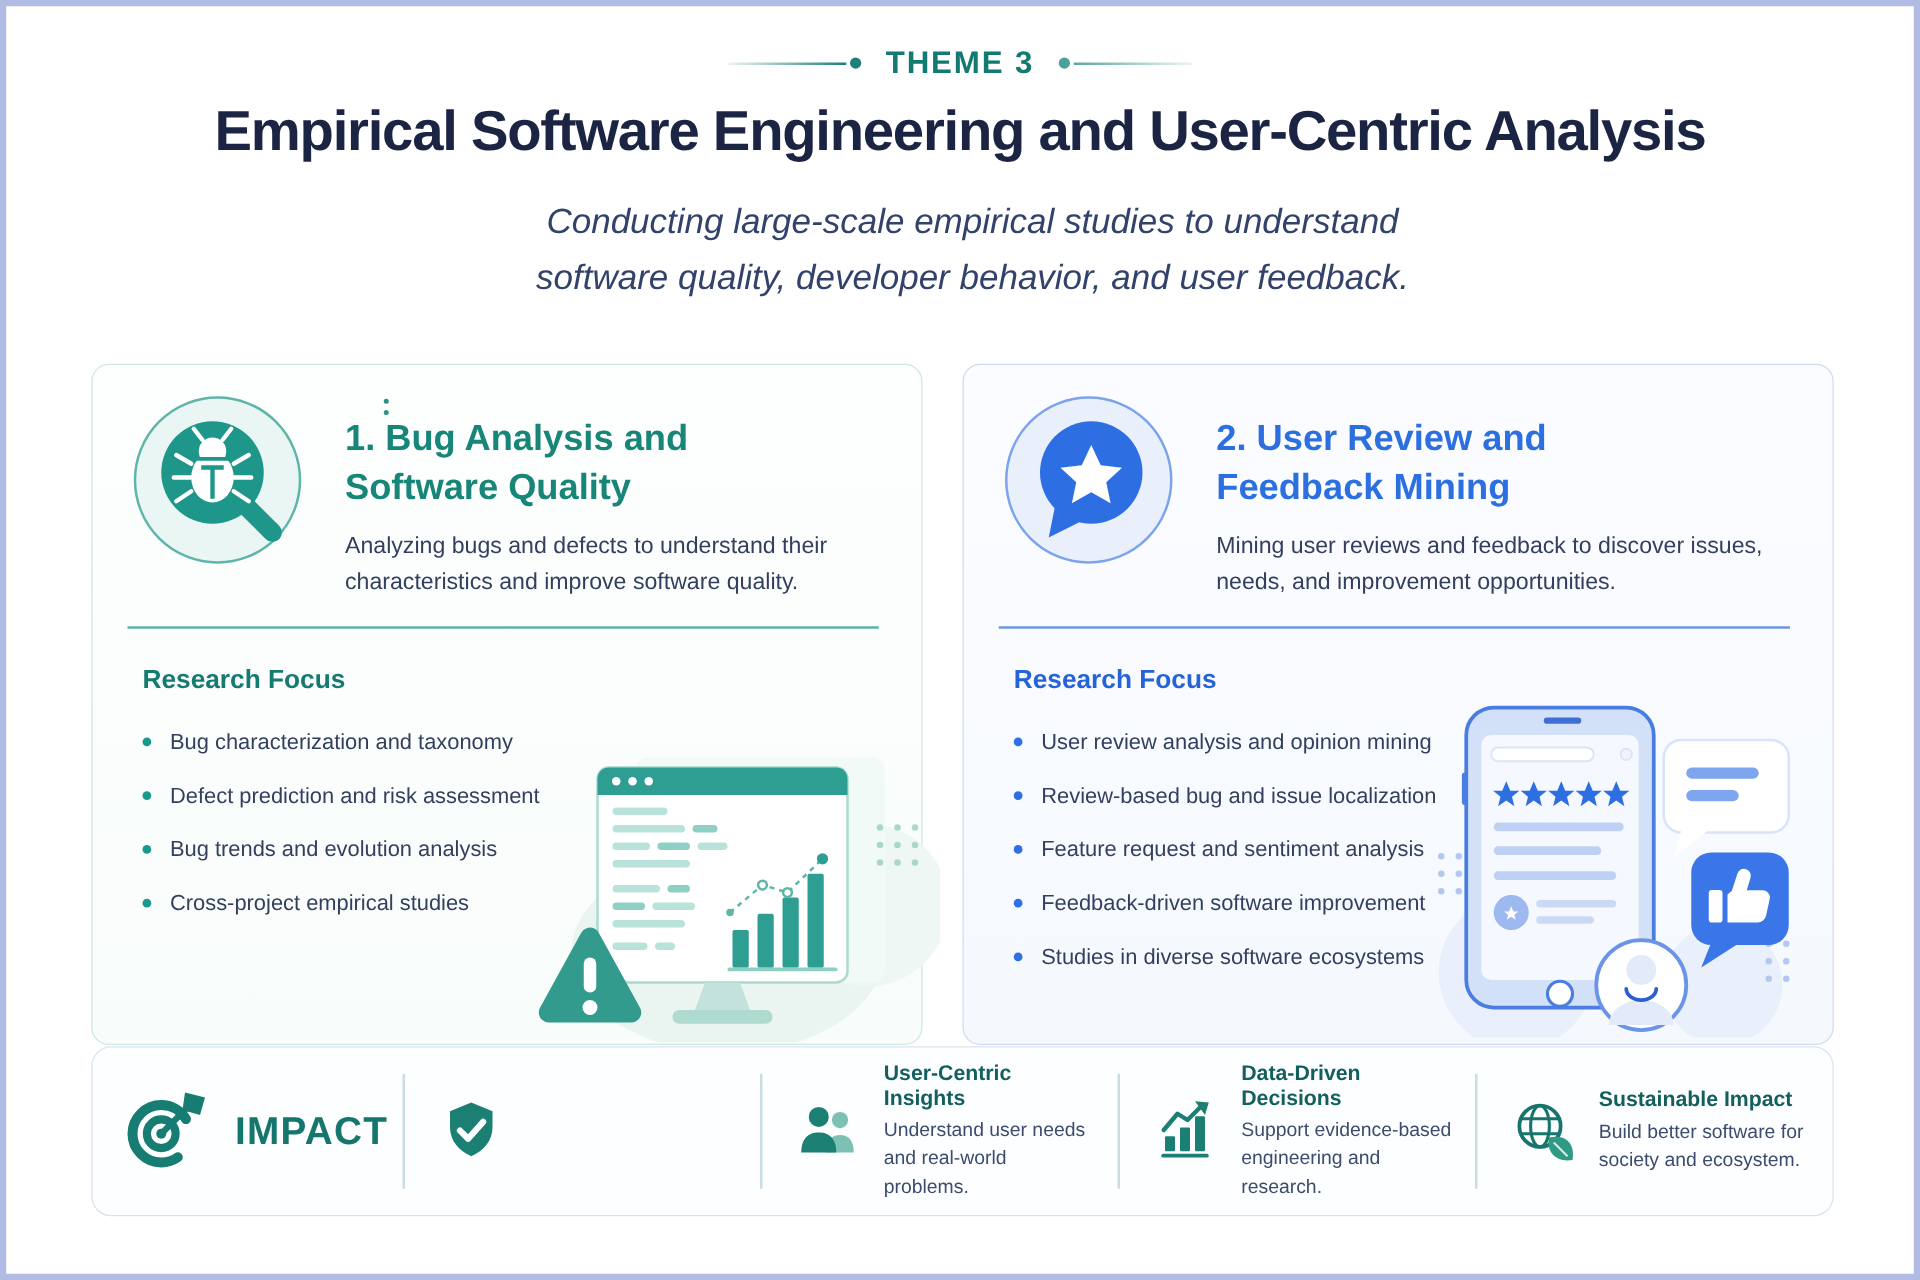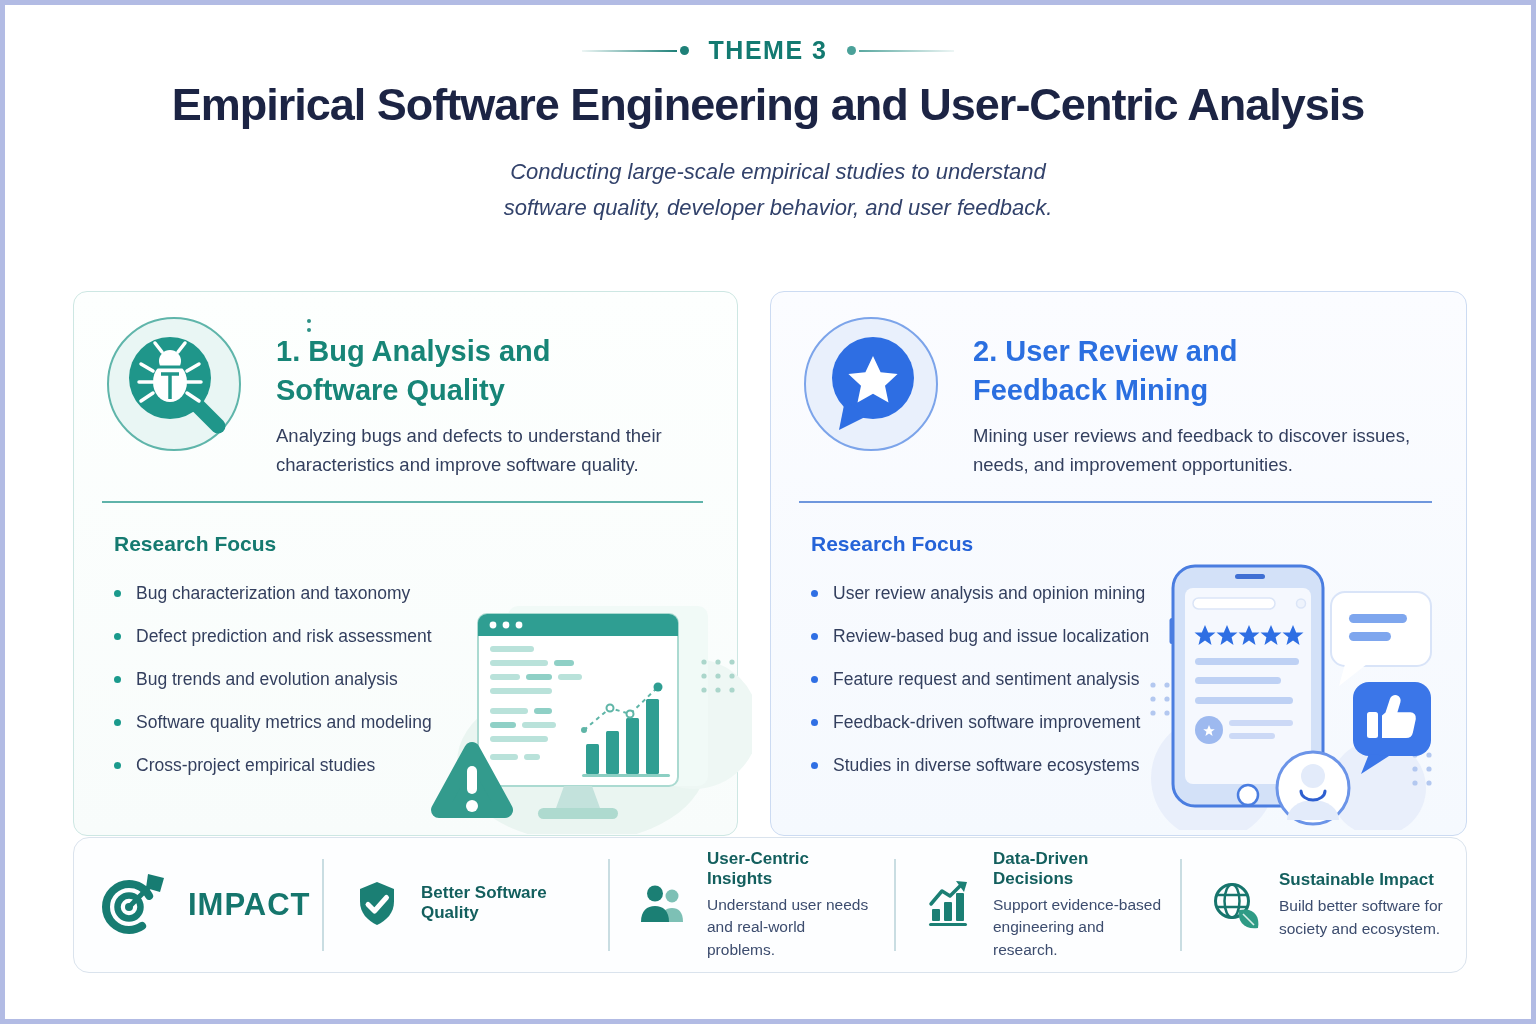--- a/index.html
+++ b/index.html
@@ -13,21 +13,21 @@
   .deco{display:flex;align-items:center;gap:3px;}
   .eline{width:95px;height:2px;}
   .deco.left .eline{background:linear-gradient(to right,rgba(23,133,122,.08),#1e8078);}
   .deco.right .eline{background:linear-gradient(to left,rgba(23,133,122,.08),#5aa8a0);}
   .edot{width:9px;height:9px;border-radius:50%;background:#1e8078;}
   .deco.right .edot{background:#4aa199;}
   .eyebrow-text{font-size:25px;font-weight:bold;color:#137a71;letter-spacing:1.5px;}
   .main-title{position:absolute;top:74px;left:0;right:0;margin:0;text-align:center;
     font-size:45px;font-weight:bold;letter-spacing:-1px;color:#1c2444;}
   .subtitle{position:absolute;top:149px;left:0;right:0;margin:0;text-align:center;
-    font-style:italic;font-size:22px;color:#32426b;line-height:1.62;padding-left:20px;}
+    font-style:italic;font-size:28px;color:#32426b;line-height:1.62;padding-left:20px;}
   
   .cards{position:absolute;top:255px;left:68px;width:1394px;height:545px;display:flex;gap:32px;margin-top:31px;}
   .card{position:relative;flex:1;border-radius:14px;box-sizing:border-box;}
   .card-teal{background:linear-gradient(180deg,#fdfffe,#f8fcfb);border:1.5px solid #cde7e3;}
   .card-blue{background:linear-gradient(180deg,#fbfcff,#f5f9fe);border:1.5px solid #ccdbf2;padding-left:32px;}
   .card-icon{position:absolute;left:30px;top:22px;width:140px;height:140px;}
   .colon-deco{position:absolute;left:233px;top:27px;width:4px;height:4px;border-radius:50%;
     background:#2e9186;box-shadow:0 9px 0 #2e9186;}
   .card-title{position:absolute;left:202px;top:40px;margin:0;font-size:29px;font-weight:bold;line-height:1.34;}
   .card-teal .card-title{color:#178577;}
@@ -120,24 +120,20 @@
         <li>
             <span class="b-dot"></span>
             <span>Defect prediction and risk assessment</span>
           </li>
         <li>
             <span class="b-dot"></span>
             <span>Bug trends and evolution analysis</span>
           </li>
         <li>
             <span class="b-dot"></span>
-            <span>Software quality metrics and modeling</span>
-          </li>
-        <li>
-            <span class="b-dot"></span>
             <span>Cross-project empirical studies</span>
           </li>
       </ul>
       <span class="illu illu-left">
         <svg width="340" height="250" viewBox="0 0 340 250">
           <ellipse cx="170" cy="178" rx="125" ry="80" fill="#eaf5f1"></ellipse>
           <circle cx="282" cy="140" r="65" fill="#eef7f4"></circle>
           <rect x="96" y="22" width="200" height="180" rx="10" fill="#f1faf7"></rect>
           <rect x="66" y="30" width="200" height="172" rx="9" fill="#ffffff" stroke="#abdad1" stroke-width="2"></rect>
           <path d="M75,30 h182 a9,9 0 0 1 9,9 v13 H66 v-13 a9,9 0 0 1 9,-9 z" fill="#2f9e92"></path>
@@ -314,21 +310,20 @@
     <div class="vdiv"></div>
 
     <div class="impact-item">
       <span class="impact-icon">
         <svg width="54" height="54" viewBox="0 0 54 54">
           <path d="M27,4 L44,11 V23.5 c0,11.5 -7.5,19 -17,23.5 C17.5,42.5 10,35 10,23.5 V11 z" fill="#1b7f74"></path>
           <polyline points="18,26.5 24.5,33 36.5,19.5" fill="none" stroke="#fff" stroke-width="5" stroke-linecap="round" stroke-linejoin="round"></polyline>
         </svg>
       </span>
       <span class="impact-text">
-        <p class="impact-title">Better Software Quality</p>
       </span>
     </div>
 
     <div class="vdiv"></div>
 
     <div class="impact-item">
       <span class="impact-icon">
         <svg width="54" height="54" viewBox="0 0 54 54">
           <circle cx="36" cy="18" r="6.5" fill="#7dc0b5"></circle>
           <path d="M25,44 c0,-10 4.5,-14 11,-14 s11,4 11,14 z" fill="#7dc0b5"></path>

